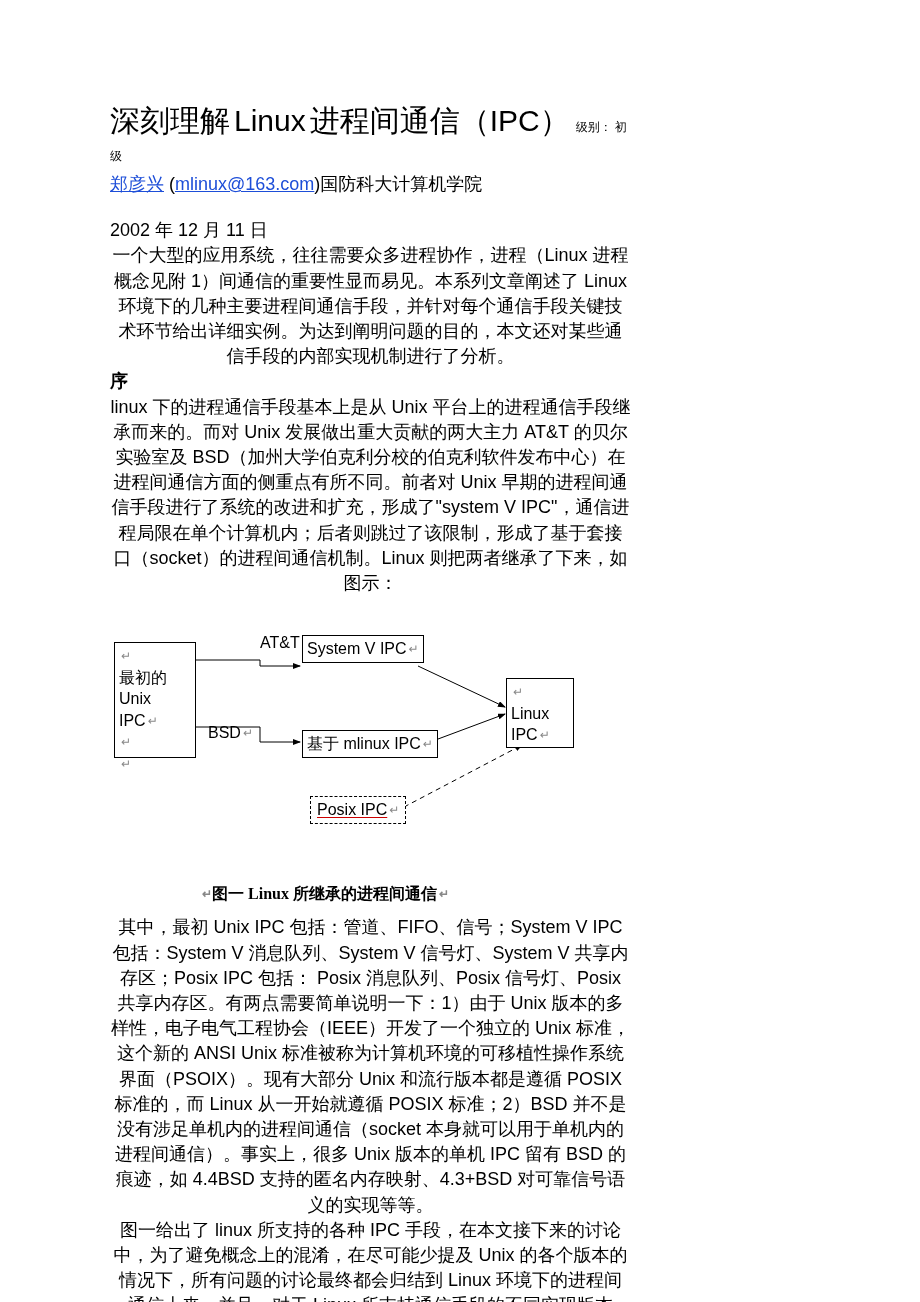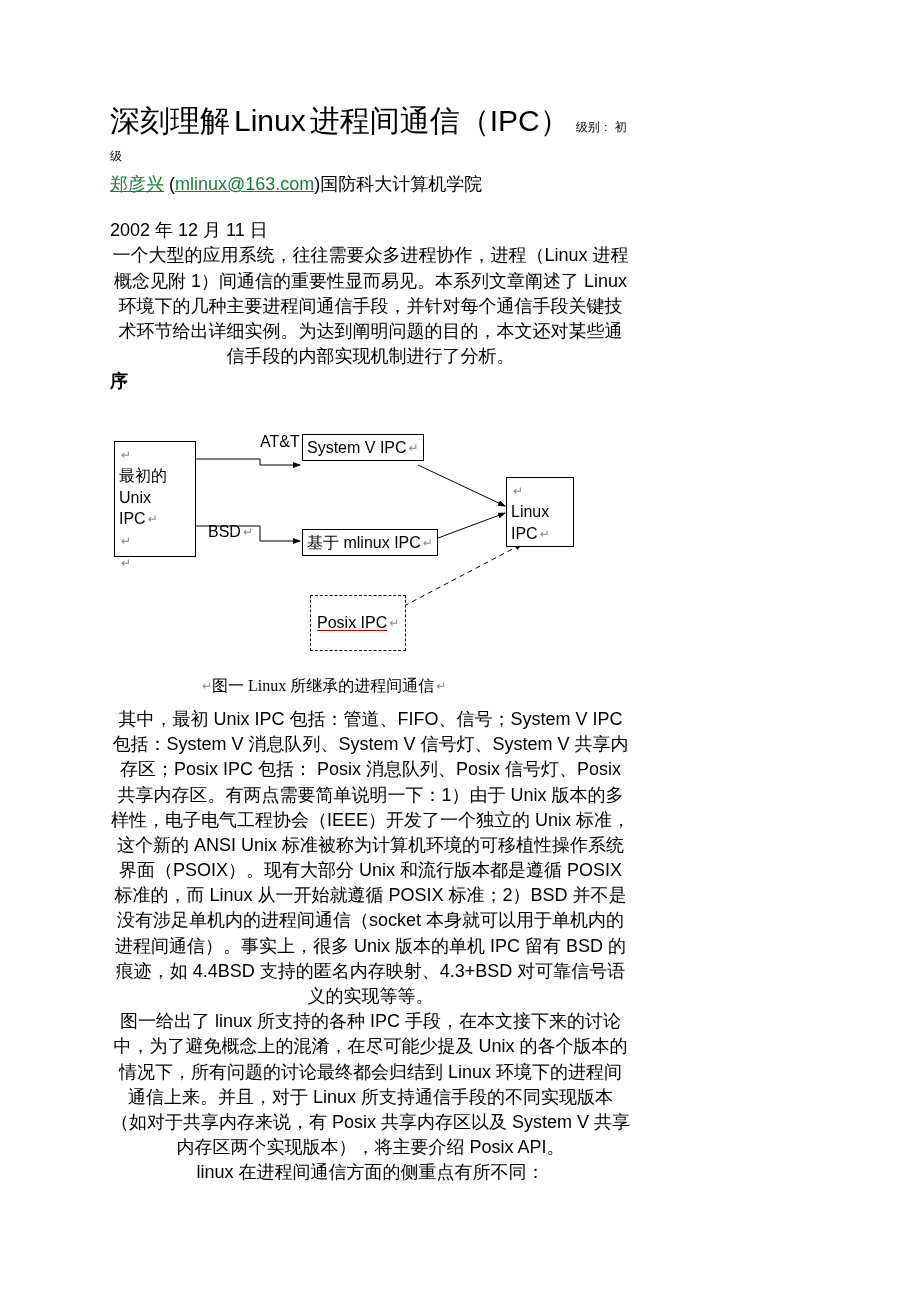--- a/index.html
+++ b/index.html
@@ -41,21 +41,21 @@
     font-family: "SimSun", "宋体", serif;
     font-size: 12px;
     margin-left: 6px;
   }
   .byline {
     font-size: 18px;
     line-height: 1.45;
     font-family: Arial, "SimSun", sans-serif;
   }
   a.link {
-    color: #15803d;
+    color: #1d4ed8;
     text-decoration: underline;
   }
   .date {
     font-family: Arial, "SimSun", sans-serif;
     font-size: 18px;
     margin-top: 21px;
   }
   .para {
     font-family: Arial, "SimSun", "宋体", sans-serif;
     font-size: 18px;
@@ -83,42 +83,42 @@
     border: 1px solid #000;
     background: #fff;
     padding: 2px 4px;
     line-height: 1.35;
     font-size: 16px;
   }
   .dashbox {
     position: absolute;
     border: 1px dashed #000;
     background: #fff;
-    padding: 16px 6px;
+    padding: 2px 6px;
     text-align: center;
   }
   .dlabel {
     position: absolute;
     font-size: 16px;
   }
   .underline-red { text-decoration: underline; text-decoration-color: #c00; text-underline-offset: 2px; }
   .ret { font-family: Arial; font-size: 12px; color: #888; vertical-align: 1px; margin-left:2px;}
   svg.conn {
     position: absolute;
     left: 0; top: 0;
     width: 480px;
     height: 260px;
     overflow: visible;
   }
   .caption {
     font-family: "SimSun", "宋体", serif;
     font-size: 16px;
-    font-weight: normal;
+    font-weight: bold;
     margin-left: 90px;
-    margin-top: 4px;
+    margin-top: 11px;
   }
 </style>
 </head>
 <body>
 
 <div class="page">
 
   <div class="title-line">
     <span class="title-main">深刻理解</span><span class="title-space"></span><span class="title-latin">Linux</span><span class="title-space"></span><span class="title-main">进程间通信</span><span class="title-paren">（</span><span class="title-latin">IPC</span><span class="title-paren">）</span><span class="title-meta">级别： 初级</span>
   </div>
@@ -126,20 +126,21 @@
   <div class="byline">
     <a href="#" class="link">郑彦兴</a><span> (</span><a href="#" class="link">mlinux@163.com</a><span>)</span><span>国防科大计算机学院</span>
   </div>
 
   <div class="date">2002 年 12 月 11 日</div>
 
   <div class="para">一个大型的应用系统，往往需要众多进程协作，进程（Linux 进程概念见附 1）间通信的重要性显而易见。本系列文章阐述了 Linux 环境下的几种主要进程间通信手段，并针对每个通信手段关键技术环节给出详细实例。为达到阐明问题的目的，本文还对某些通信手段的内部实现机制进行了分析。</div>
 
   <div class="section-head">序</div>
 
+  <div class="para">linux 下的进程通信手段基本上是从 Unix 平台上的进程通信手段继承而来的。而对 Unix 发展做出重大贡献的两大主力 AT&amp;T 的贝尔实验室及 BSD（加州大学伯克利分校的伯克利软件发布中心）在进程间通信方面的侧重点有所不同。前者对 Unix 早期的进程间通信手段进行了系统的改进和扩充，形成了"system V IPC"，通信进程局限在单个计算机内；后者则跳过了该限制，形成了基于套接口（socket）的进程间通信机制。Linux 则把两者继承了下来，如图示：</div>
 
   <div class="diagram-wrap">
     <div class="diagram">
 
       <svg class="conn">
         <defs>
           <marker id="arrow" markerWidth="8" markerHeight="8" refX="7" refY="3" orient="auto">
             <path d="M0,0 L8,3 L0,6 Z" fill="#000"></path>
           </marker>
         </defs>

